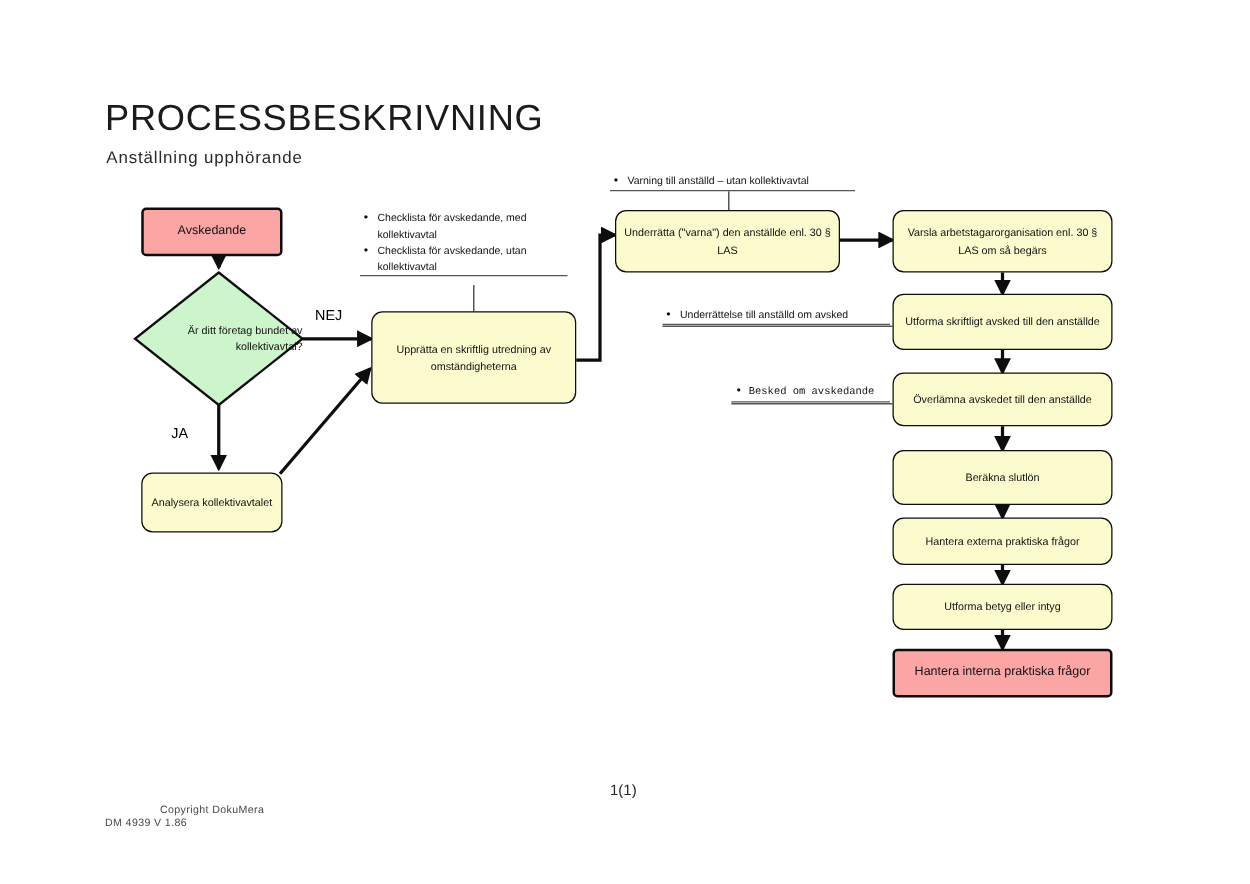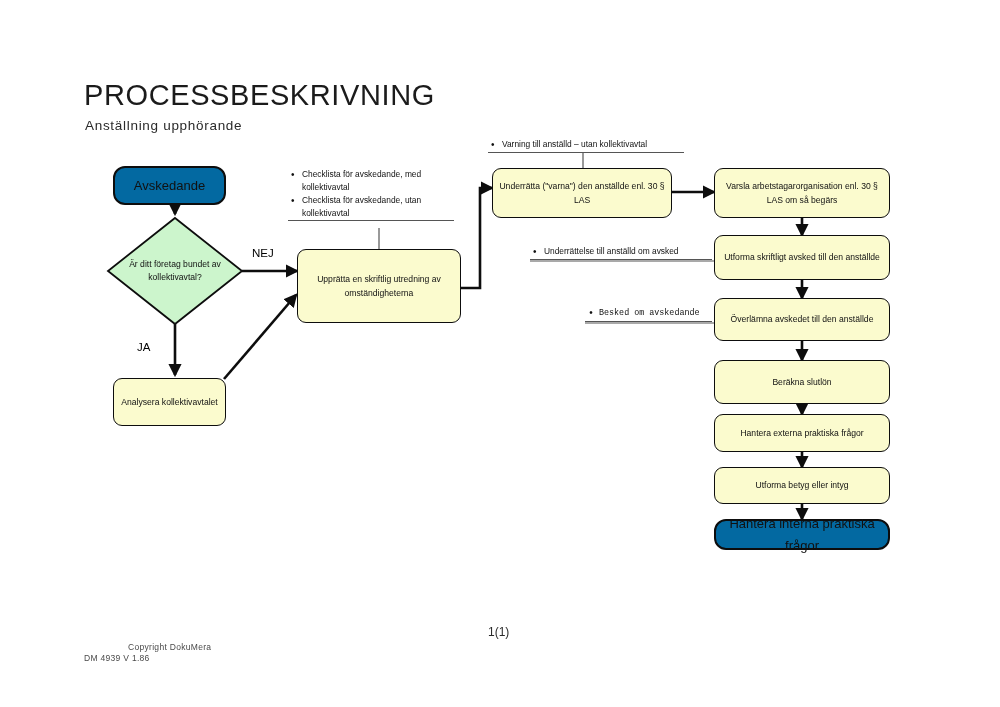--- a/index.html
+++ b/index.html
@@ -69,42 +69,42 @@
     align-items: center;
     justify-content: center;
     text-align: center;
     font-size: 8.6px;
     line-height: 1.65;
     color: #111111;
     padding: 2px 6px;
     background: #fbfbce;
   }
   .node.terminal {
-    background: #0369a1;
+    background: #fca5a5;
     border-width: 2.6px;
-    border-radius: 12px;
-    font-size: 13px;
+    border-radius: 4px;
+    font-size: 10px;
   }
   .node.process-wide { font-size: 8.6px; }
 
   
   #node-decision {
     position: absolute;
     left: 108px;
     top: 218px;
     width: 134px;
     height: 106px;
   }
   #node-decision .diamond-label {
     position: absolute;
     inset: 0;
     display: flex;
     align-items: center;
     justify-content: center;
-    text-align: center;
+    text-align: right;
     font-size: 8.6px;
     line-height: 1.55;
     color: #111111;
     pointer-events: none;
   }
 
   
   .annot {
     position: absolute;
     font-size: 8.4px;
@@ -229,21 +229,21 @@
   <div class="node" style="left:714px; top:235px; width:176px; height:45px;">Utforma skriftligt avsked till den anställde</div>
 
   <div class="node" style="left:714px; top:298px; width:176px; height:43px;">Överlämna avskedet till den anställde</div>
 
   <div class="node" style="left:714px; top:360px; width:176px; height:44px;">Beräkna slutlön</div>
 
   <div class="node" style="left:714px; top:414px; width:176px; height:38px;">Hantera externa praktiska frågor</div>
 
   <div class="node" style="left:714px; top:467px; width:176px; height:37px;">Utforma betyg eller intyg</div>
 
-  <div class="node terminal" style="left:714px; top:519px; width:176px; height:31px;">Hantera interna praktiska frågor</div>
+  <div class="node terminal" style="left:714px; top:519px; width:176px; height:39px;">Hantera interna praktiska frågor</div>
 
   <div class="annot" style="left:288px; top:168px; width:166px;">
     <ul>
       <li class="wrap">Checklista för avskedande, med kollektivavtal</li>
       <li class="wrap">Checklista för avskedande, utan kollektivavtal</li>
     </ul>
     <div class="rule"></div>
   </div>
 
   <div class="annot" style="left:488px; top:138px; width:196px;">

